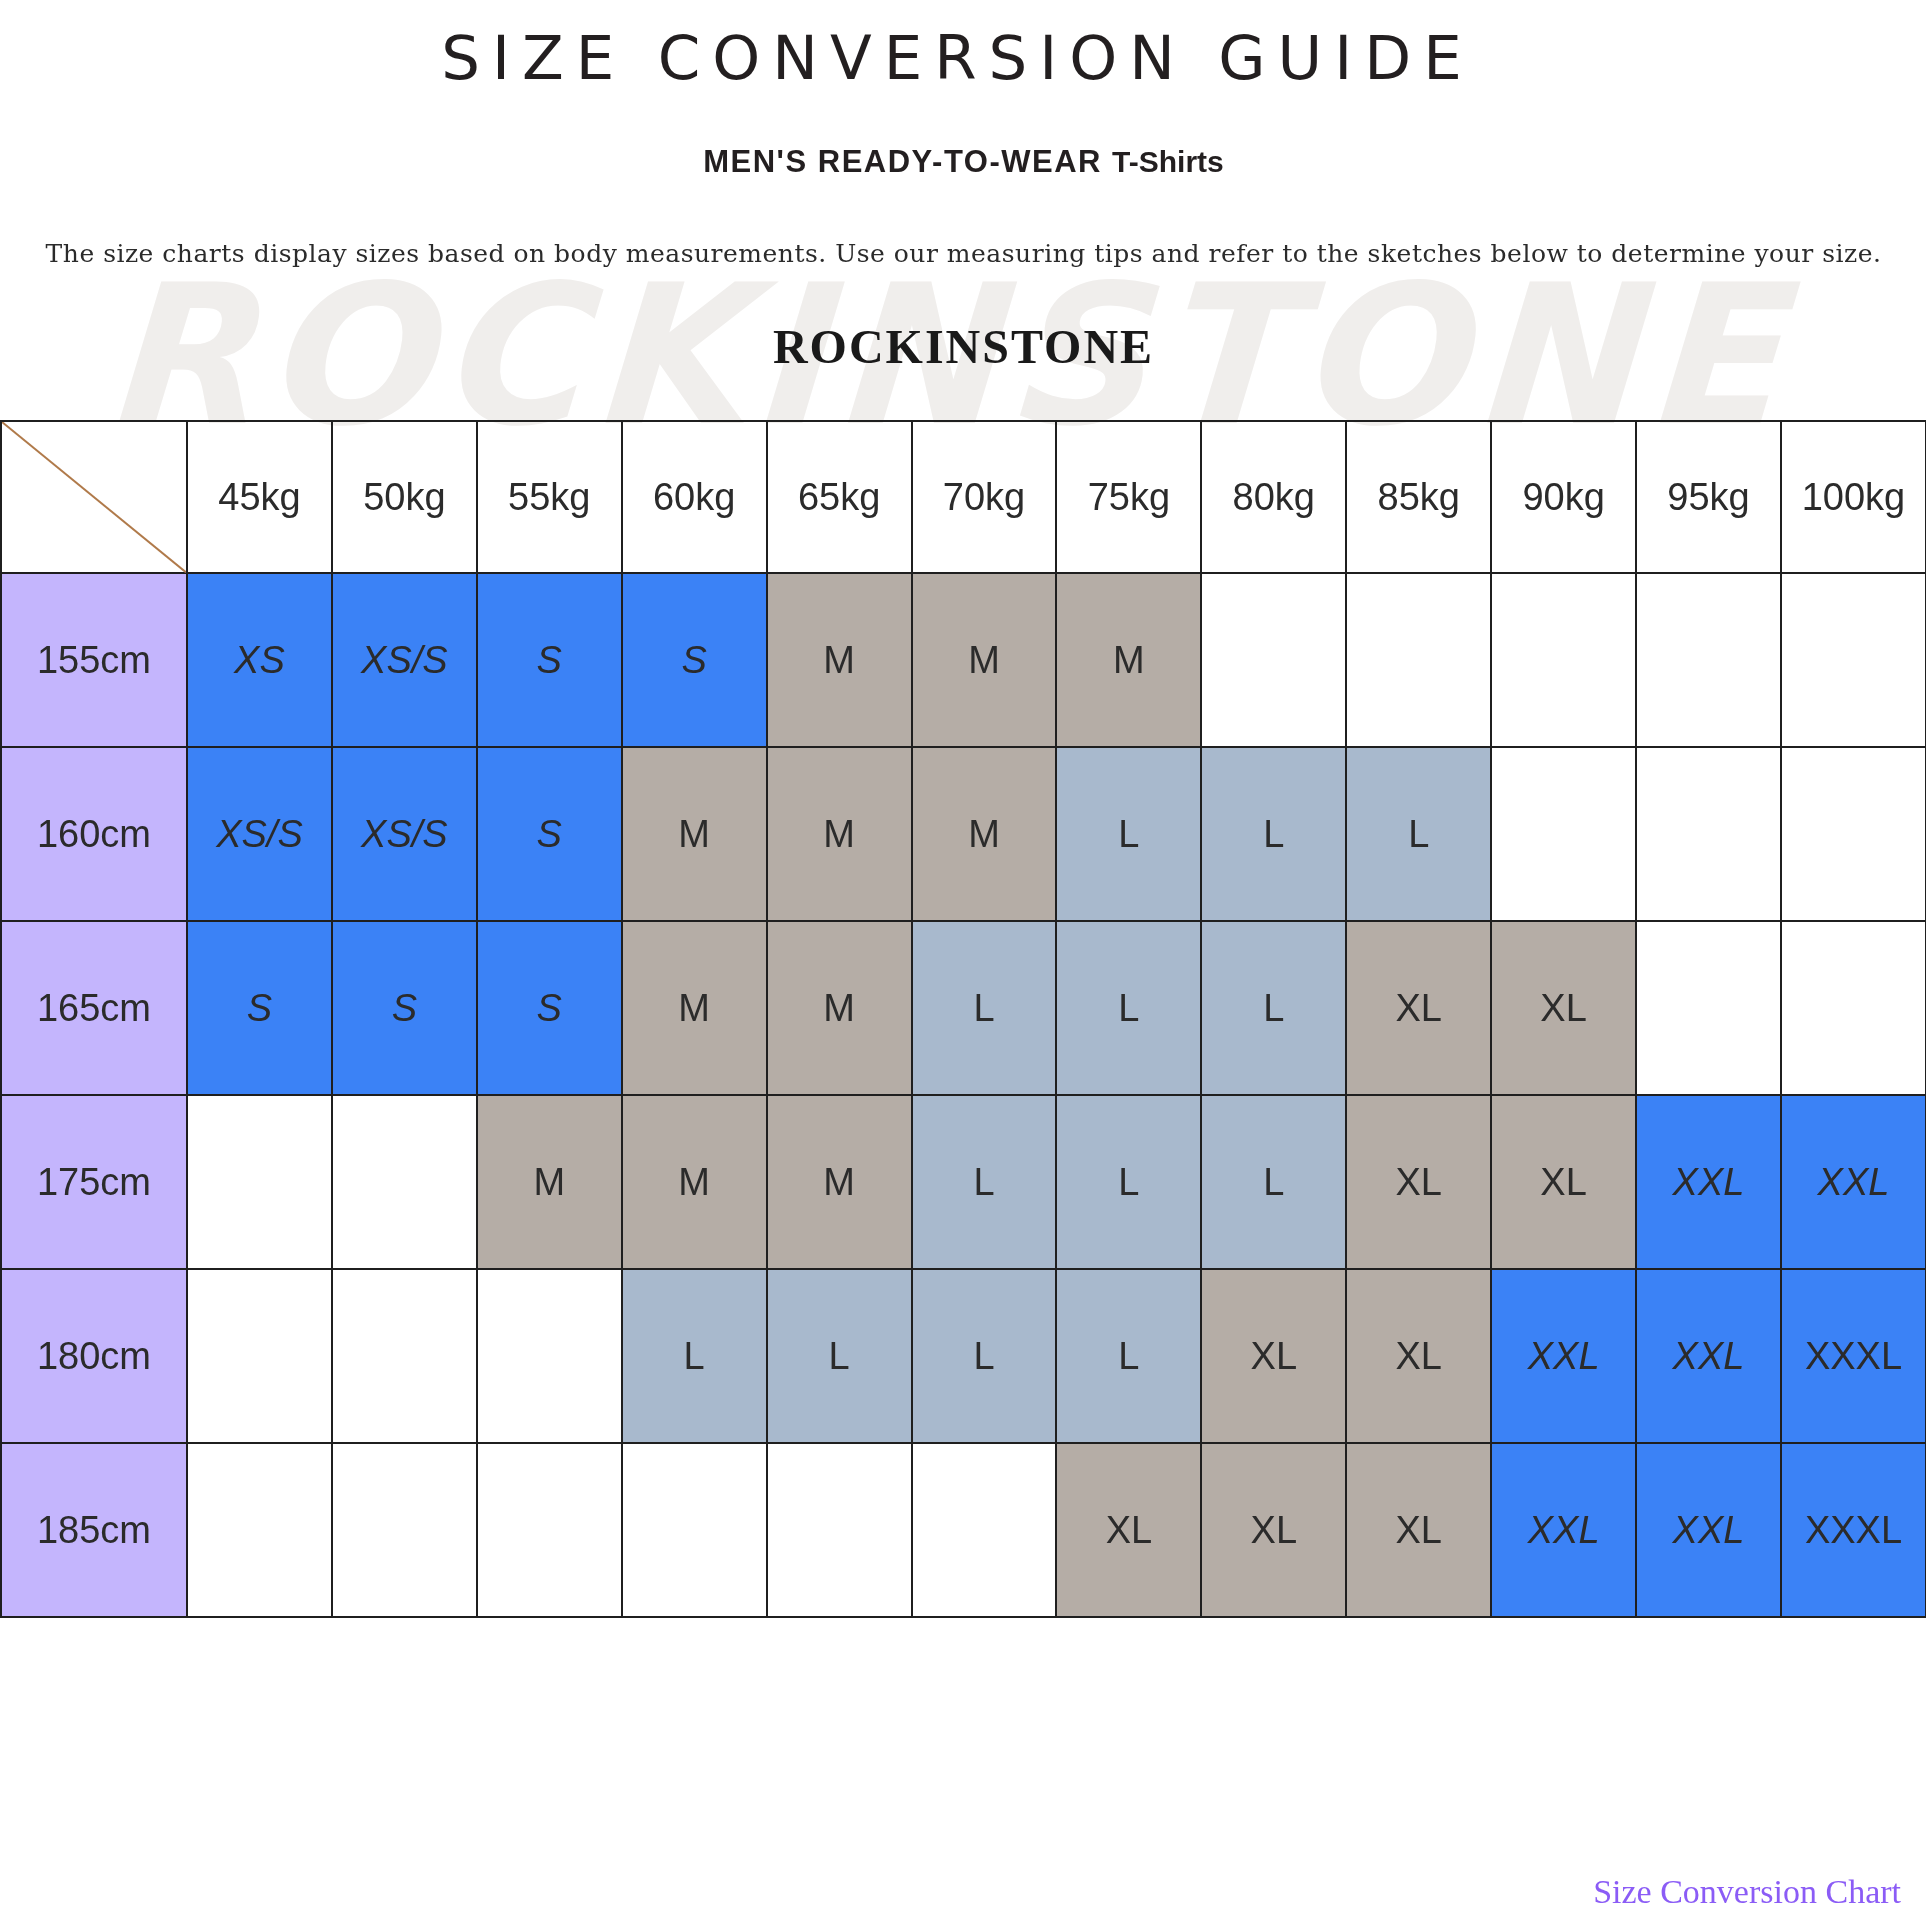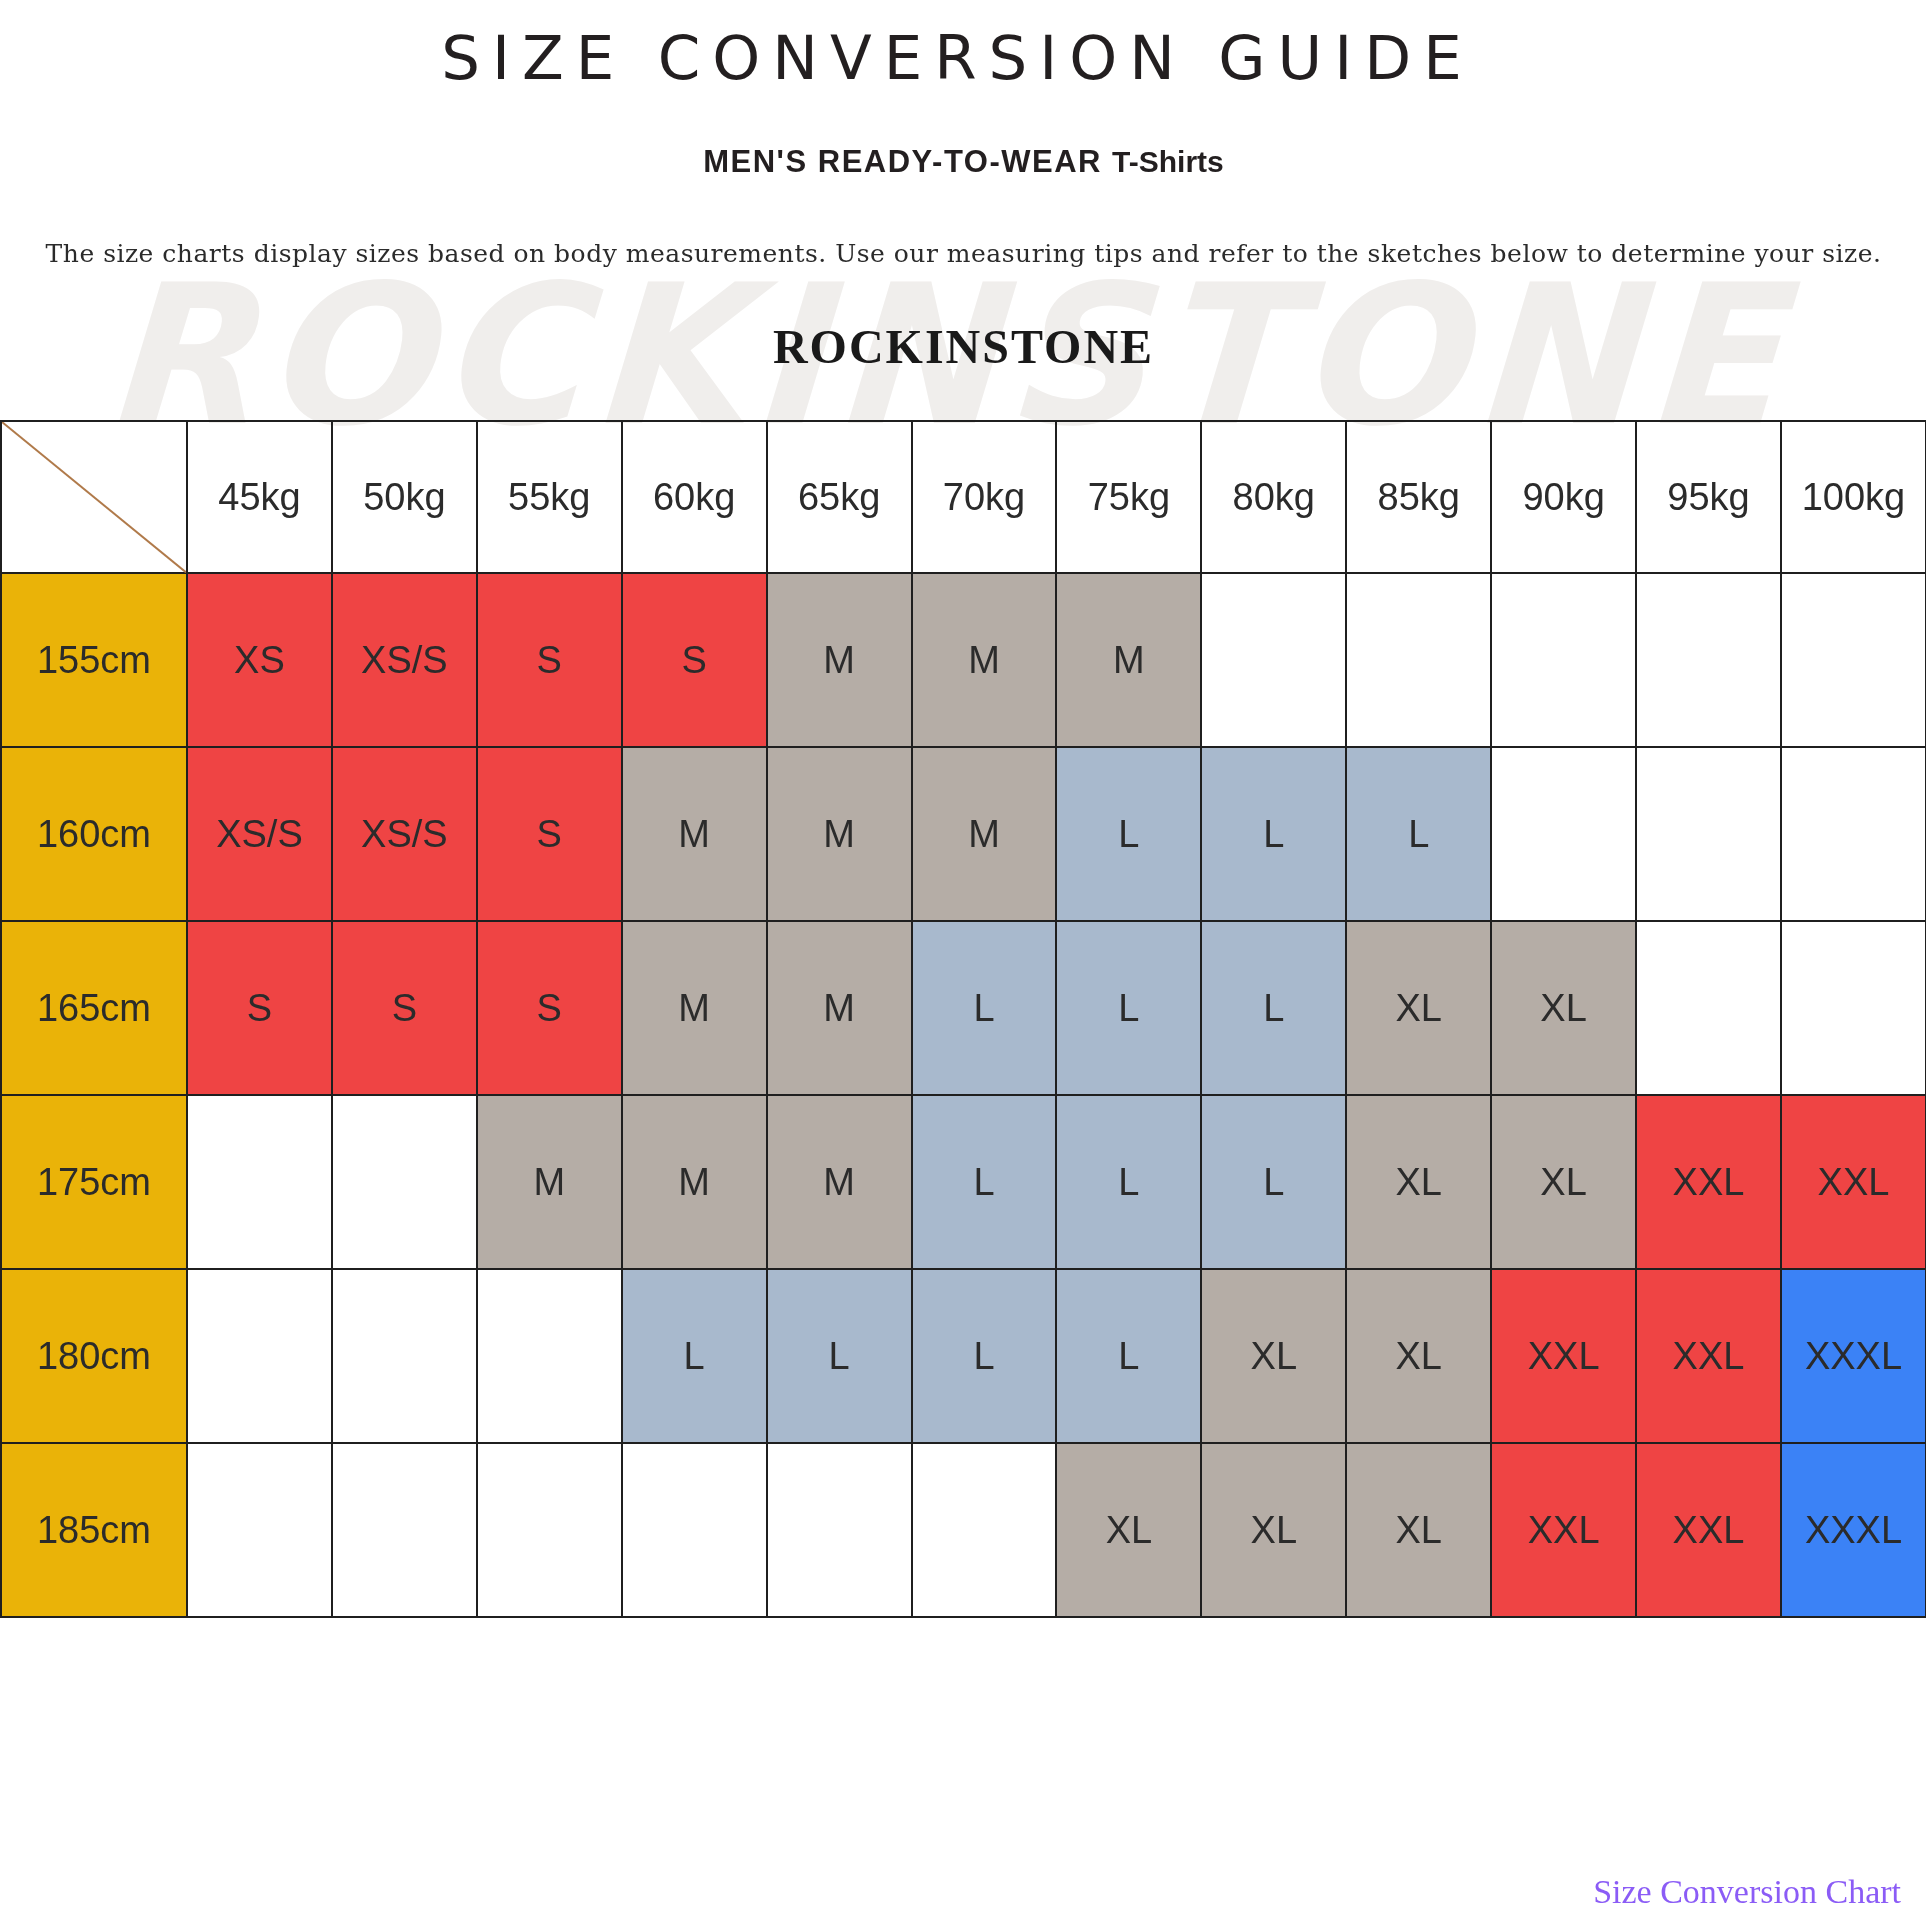--- a/index.html
+++ b/index.html
@@ -112,25 +112,25 @@
     width: 184px;
     background: #ffffff;
   }
   td.corner .diag {
     position: absolute;
     left: 0; top: 0; right: 0; bottom: 0;
   }
   td.rowhead {
     font-size: 40px;
     color: #2b2b2b;
-    background: #eab308;
+    background: #c4b5fd;
   }
   
   .c-empty { background: #ffffff; }
-  .c-light { background: #ef4444; }
+  .c-light { background: #3b82f6; font-style: italic; }
   .c-taupe { background: #b5ada6; }
   .c-blue  { background: #a8b9cd; }
   .c-steel { background: #3b82f6; }
   .footer {
     position: absolute;
     right: 26px;
     bottom: 16px;
     font-family: "Liberation Serif", serif;
     font-size: 34px;
     color: #8b5cf6;

